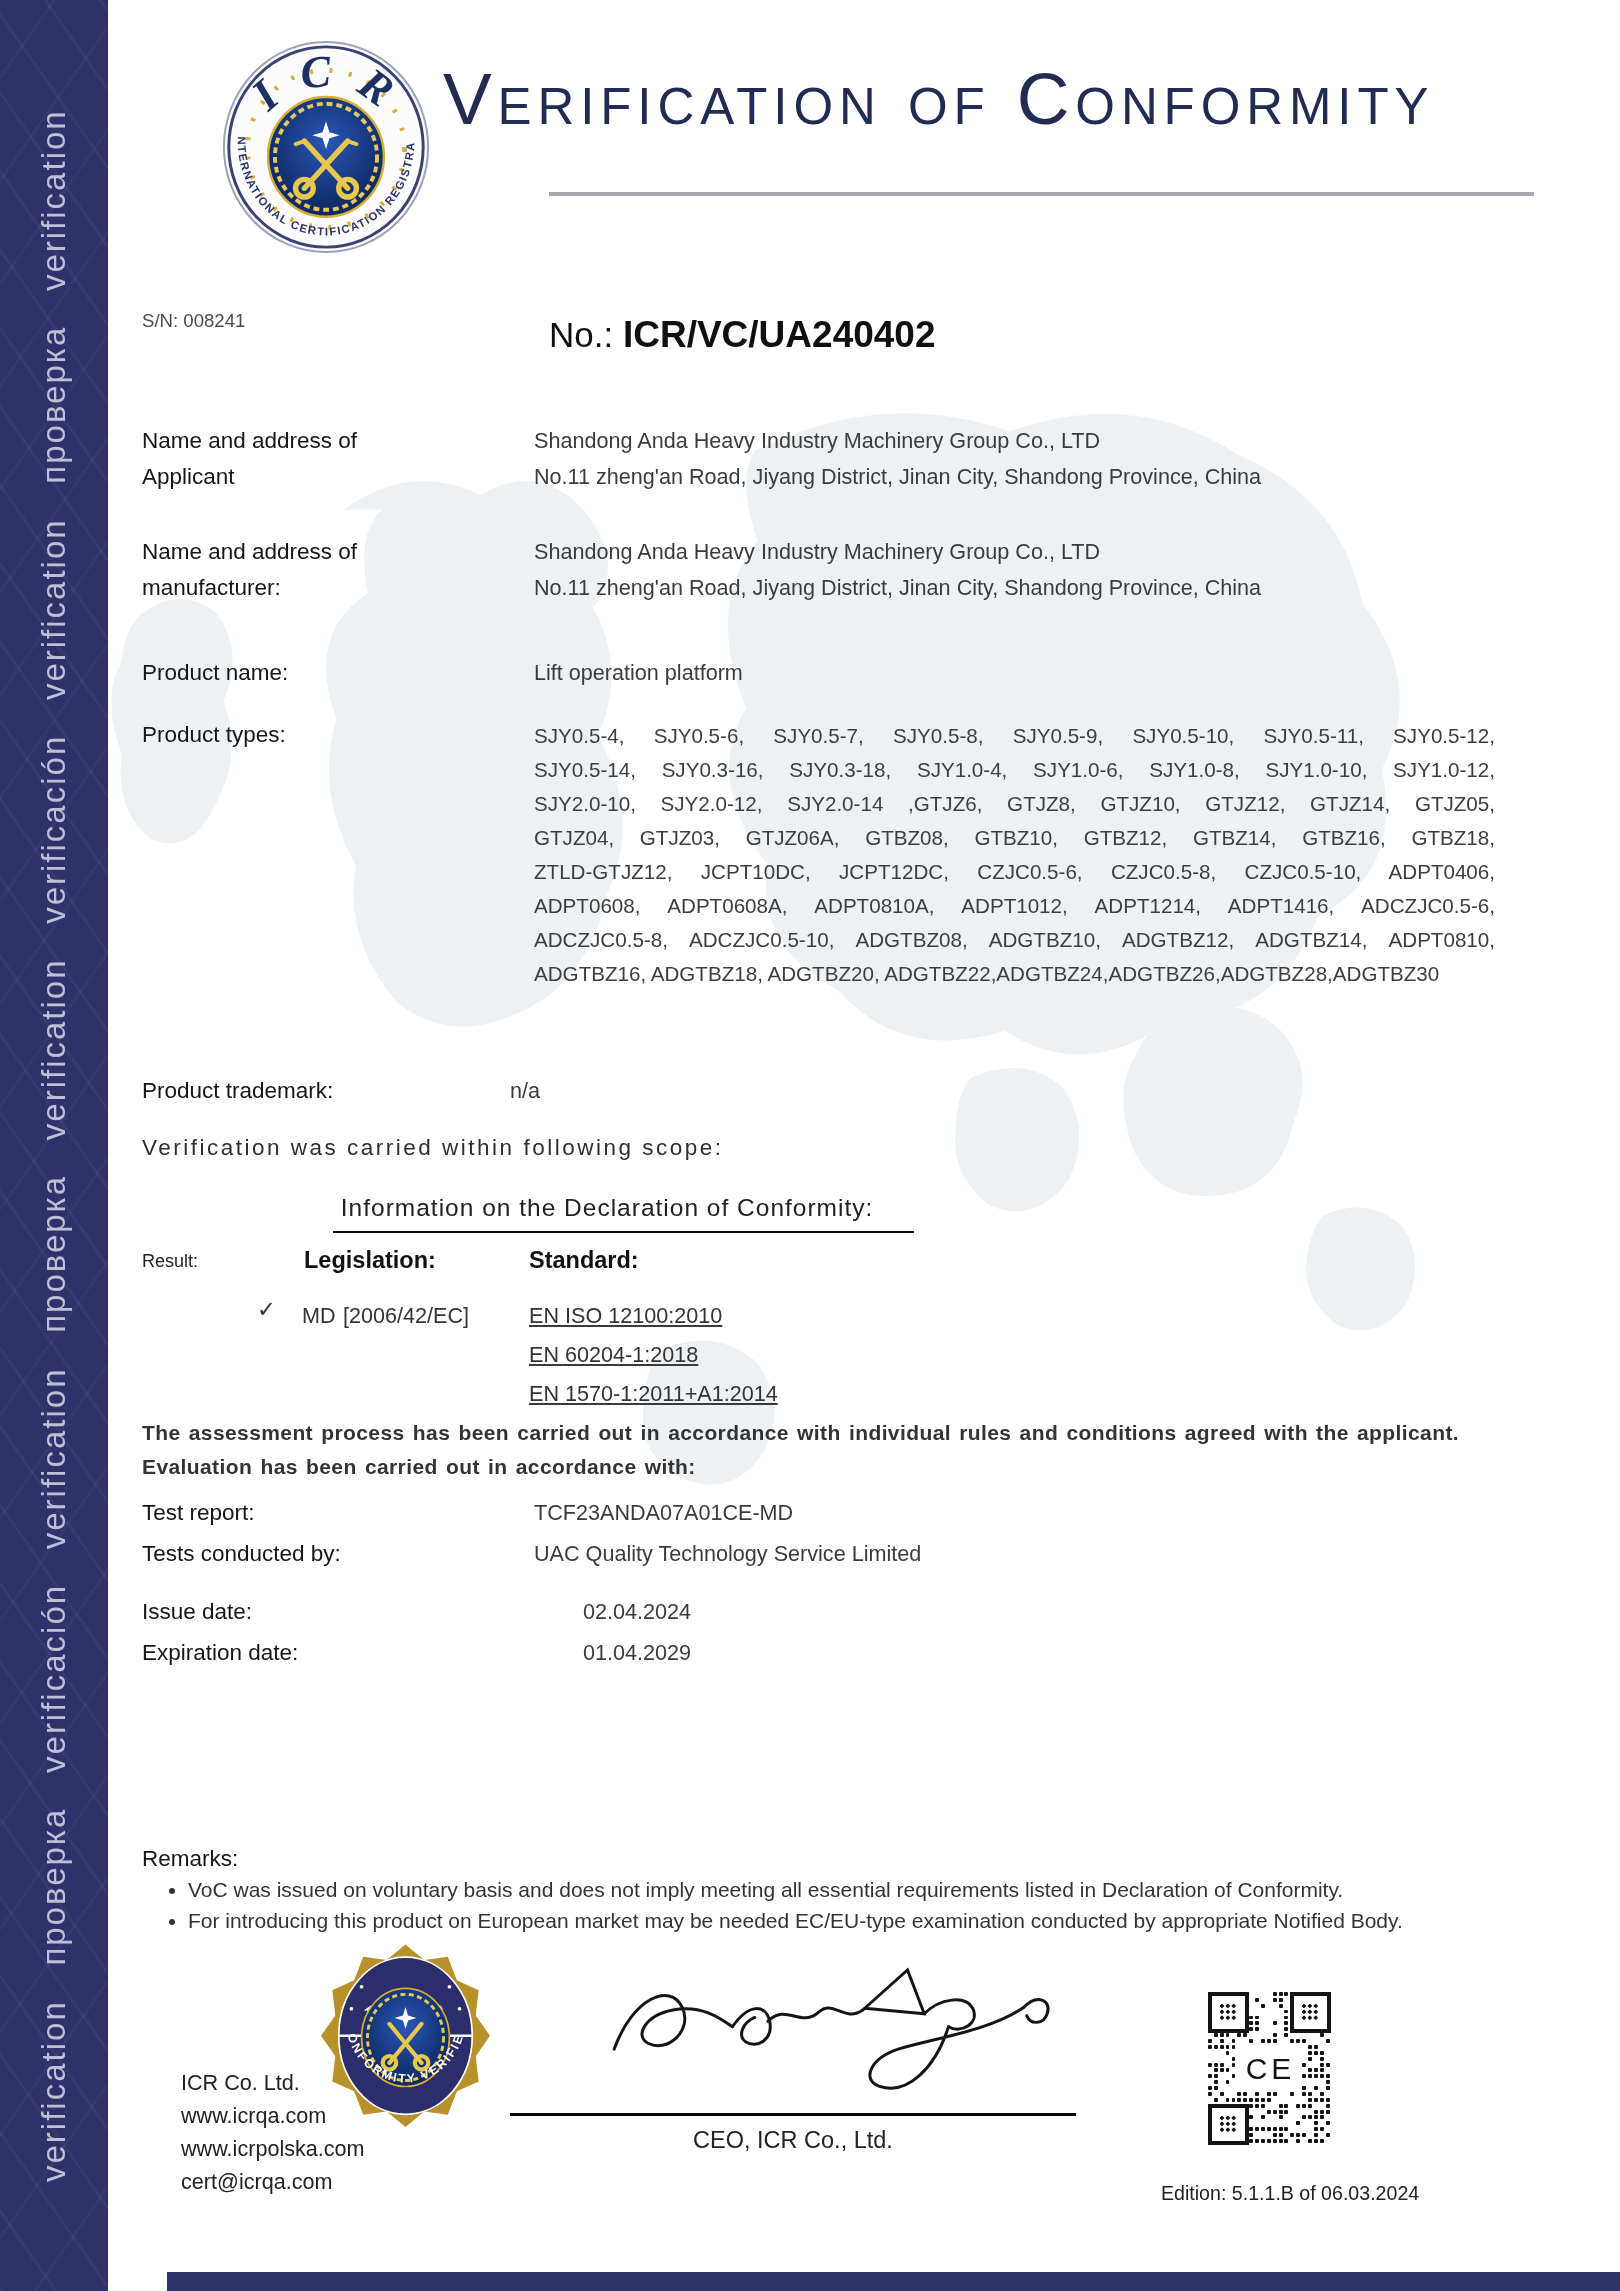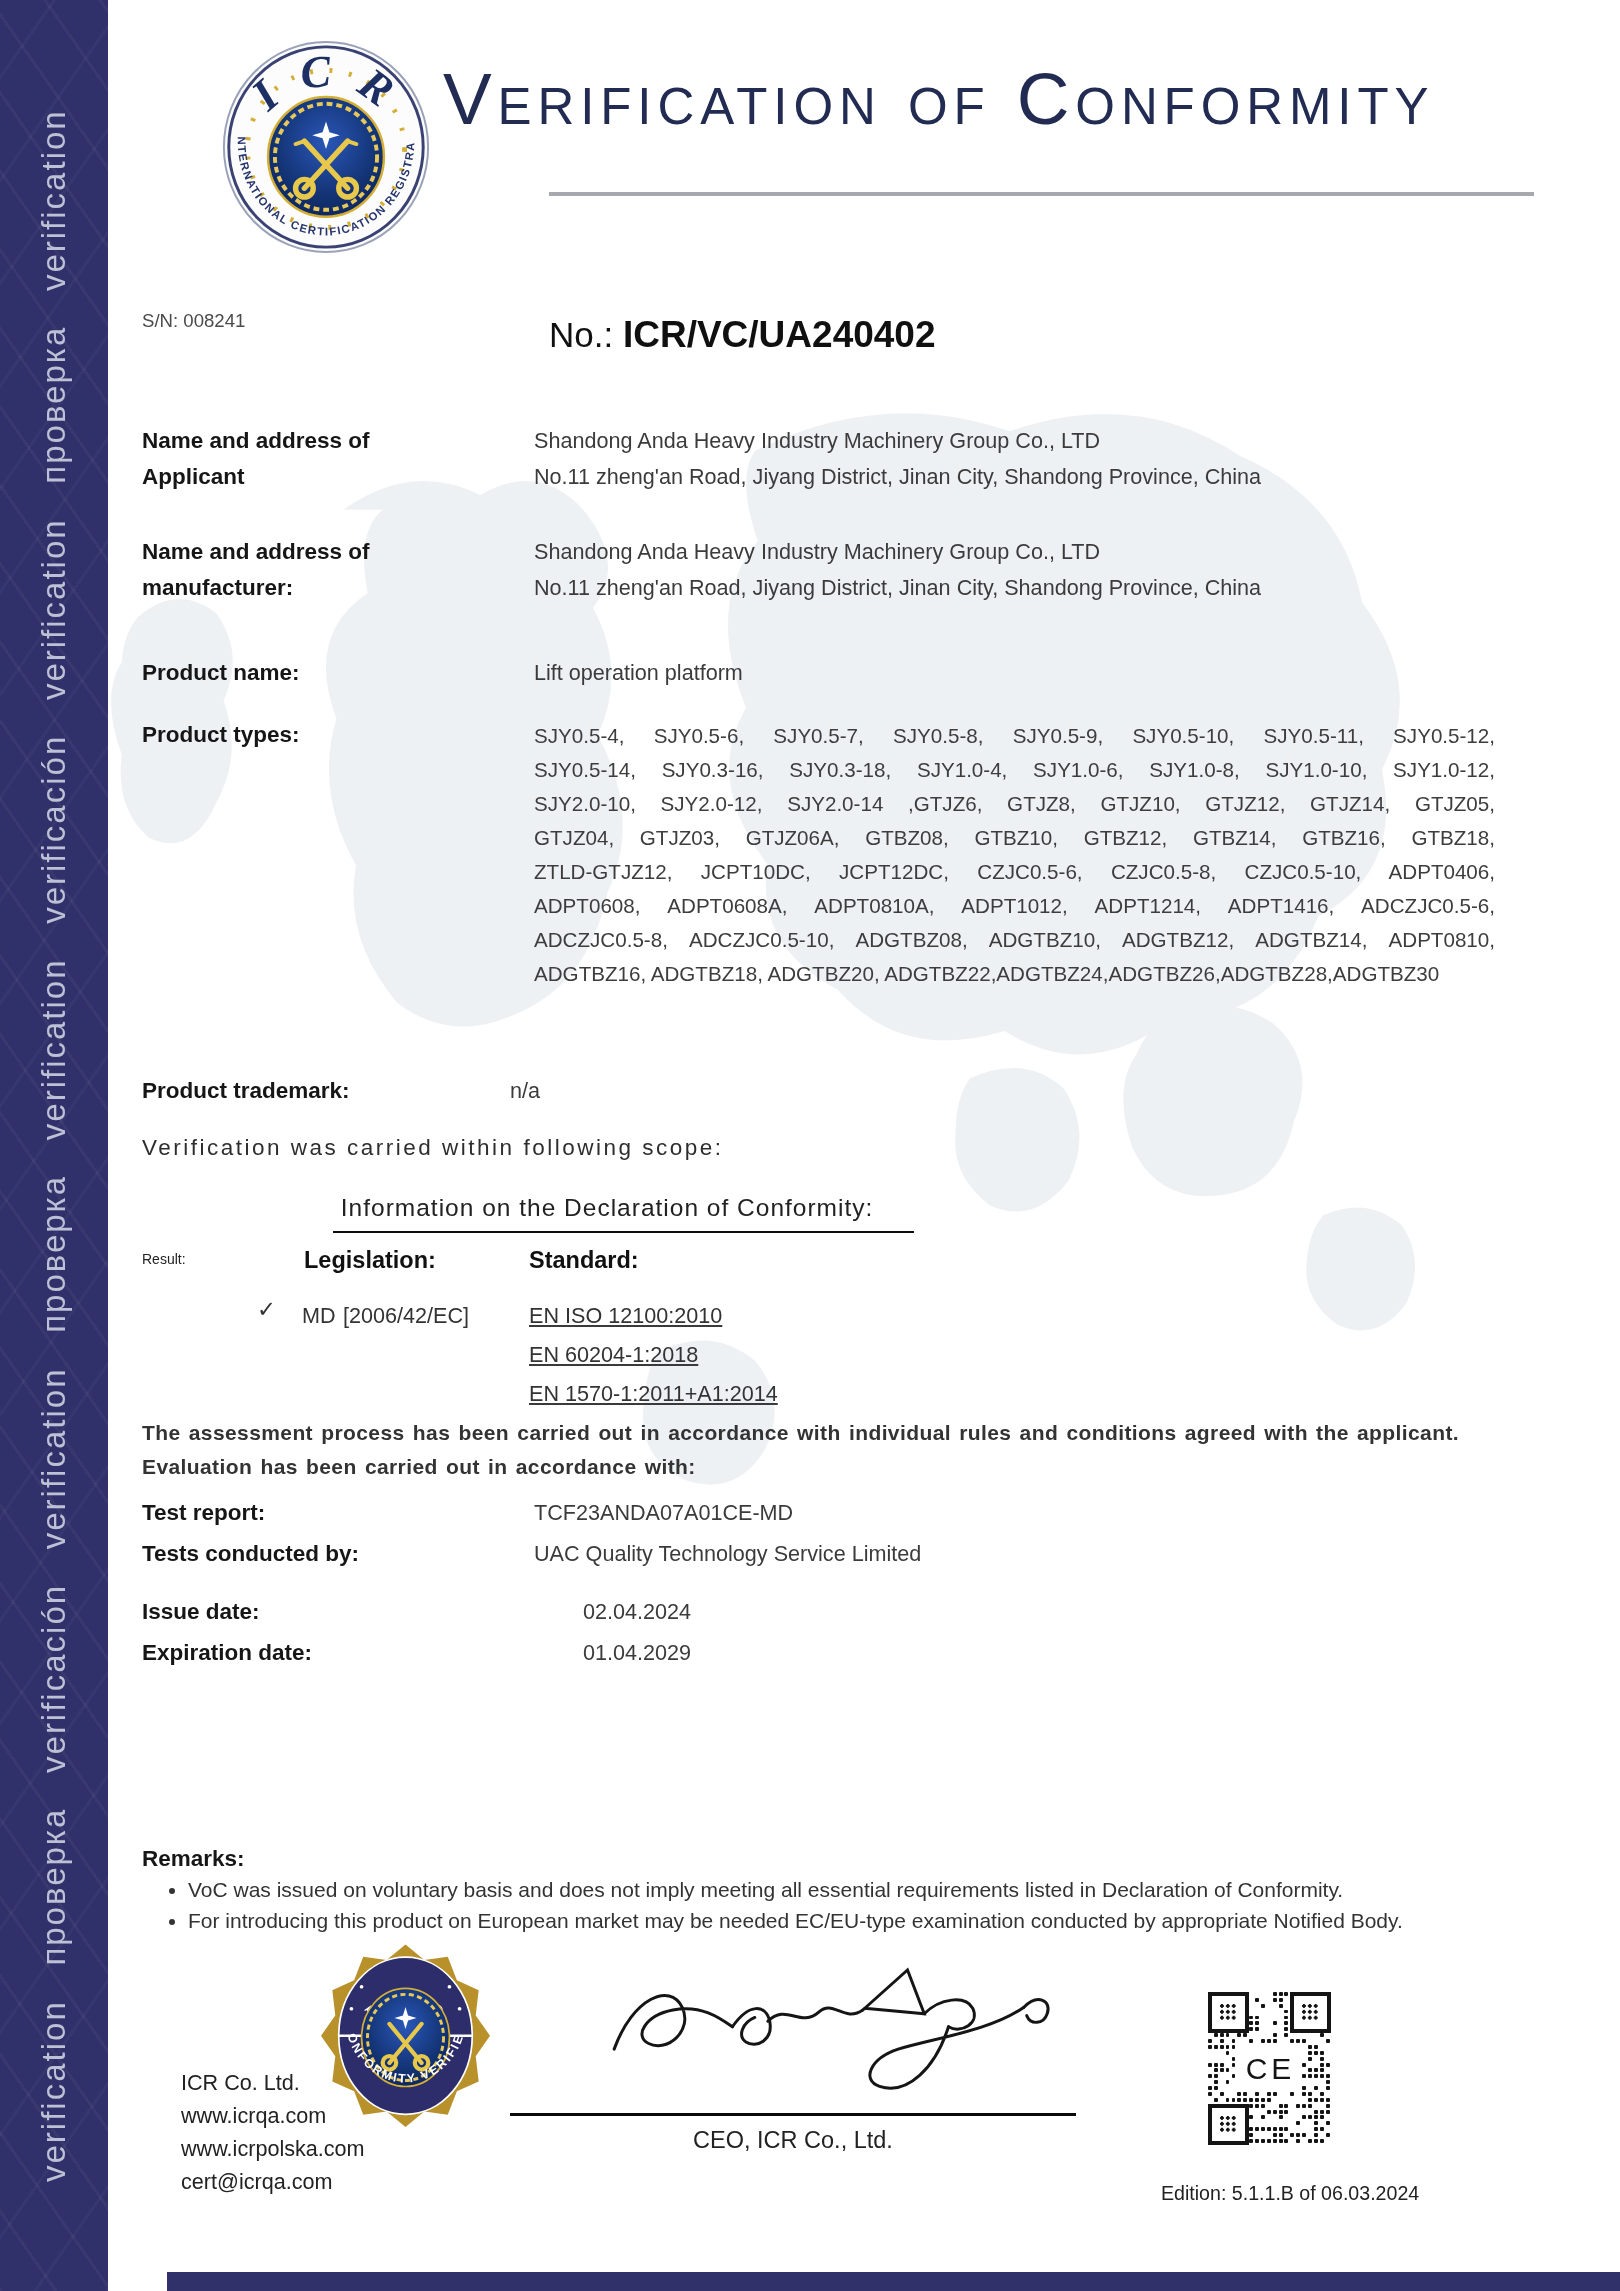--- a/index.html
+++ b/index.html
@@ -10,38 +10,38 @@
   .sidebar::after{content:"";position:absolute;inset:0;
       background:repeating-linear-gradient(55deg,rgba(255,255,255,.045) 0 2.9px,transparent 2.9px 45px),
                  repeating-linear-gradient(-55deg,rgba(255,255,255,.035) 0 2.9px,transparent 2.9px 59px);}
   .sidebar-text{position:absolute;left:0;top:0;width:108px;height:2292px;display:flex;
       align-items:center;justify-content:center;writing-mode:vertical-rl;transform:rotate(180deg);
       font-size:33px;letter-spacing:2px;word-spacing:23.5px;color:#bdc1d5;white-space:nowrap;z-index:2;}
   
   .map{position:absolute;left:108px;top:392px;width:1512px;height:1529px;opacity:.6;z-index:0;}
   
   .abs{position:absolute;z-index:3;}
-  .lbl{font-weight:bold;color:#161616;font-size:22.5px;line-height:36px;}
+  .lbl{font-weight:normal;color:#161616;font-size:22.5px;line-height:36px;}
   .val{font-size:21.6px;color:#3b3b3b;line-height:36px;}
   
   .logo{left:218px;top:39px;width:216px;height:216px;}
   .title{left:443px;top:57px;font-variant:small-caps;font-size:73px;letter-spacing:5.9px;
          color:#222b52;white-space:nowrap;}
   .title-rule{left:549px;top:192px;width:985px;height:3.9px;background:#a6a8ad;}
   .sn{left:142px;top:310px;font-size:18.6px;color:#4a4a4a;}
   .no-line{left:549px;top:314px;font-size:35px;color:#101010;white-space:nowrap;}
   .no-line b{font-size:37px;}
   
   .types{width:961px;}
   .pt-line{font-size:20.6px;line-height:34px;color:#3d3d3d;text-align:justify;text-align-last:justify;}
   .pt-line.last{text-align-last:left;}
   .scope-intro{left:142px;top:1135px;font-size:22.5px;letter-spacing:2.5px;color:#2e2e2e;}
   .doc-head{left:333px;top:1194px;font-size:24.5px;letter-spacing:1px;color:#222;
             border-bottom:2.9px solid #0c0c0c;padding:0 41px 8.8px 7.8px;}
-  .hdr-sm{font-size:14px;color:#222;}
+  .hdr-sm{font-size:18px;color:#222;}
   .hdr-bold{font-size:23.5px;font-weight:bold;color:#111;}
   .std-line{font-size:21.6px;line-height:39px;color:#333;}
   .para{font-size:21px;line-height:34px;color:#333;letter-spacing:0.4px;word-spacing:2px;white-space:nowrap;font-weight:bold;}
   
   .remarks-list{margin:0;padding-left:31px;}
   .remarks-list li{font-size:21px;line-height:31px;color:#333;white-space:nowrap;}
   
   .company{font-size:21.6px;line-height:33px;color:#222;}
   .badge{left:321px;top:1929px;width:169px;height:222px;}
   .sig{left:588px;top:1956px;width:490px;height:149px;}

